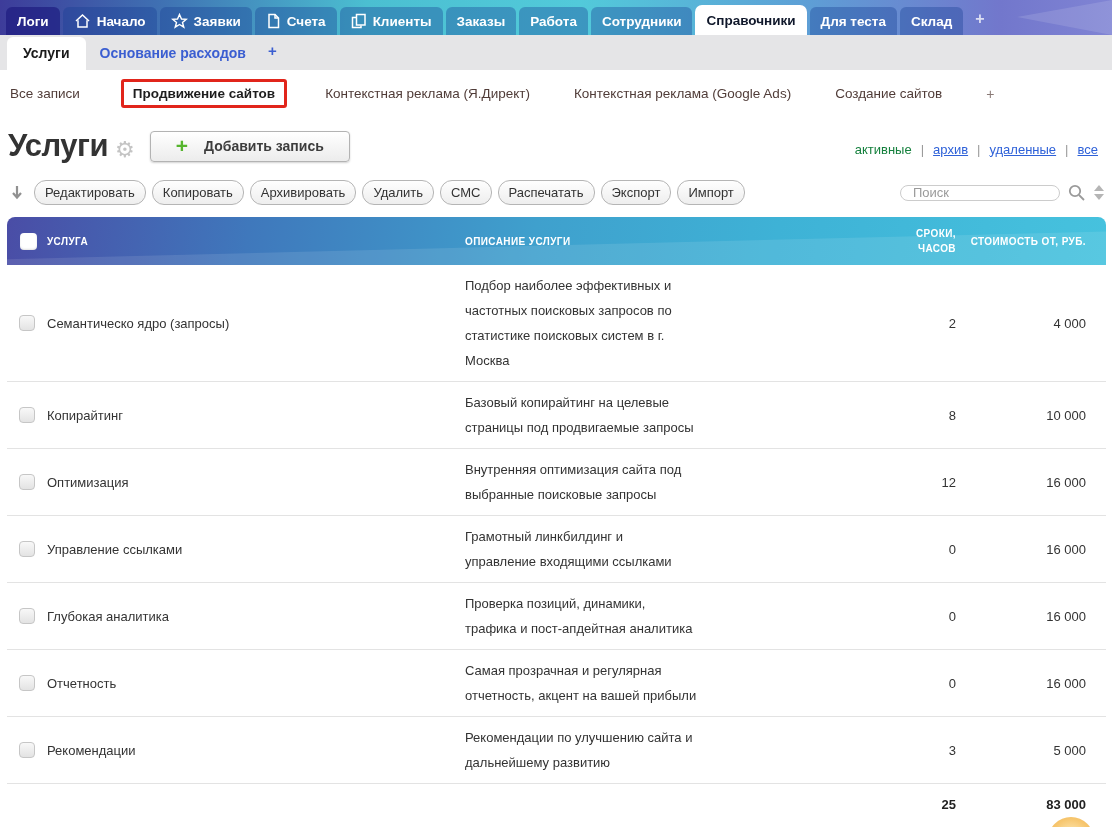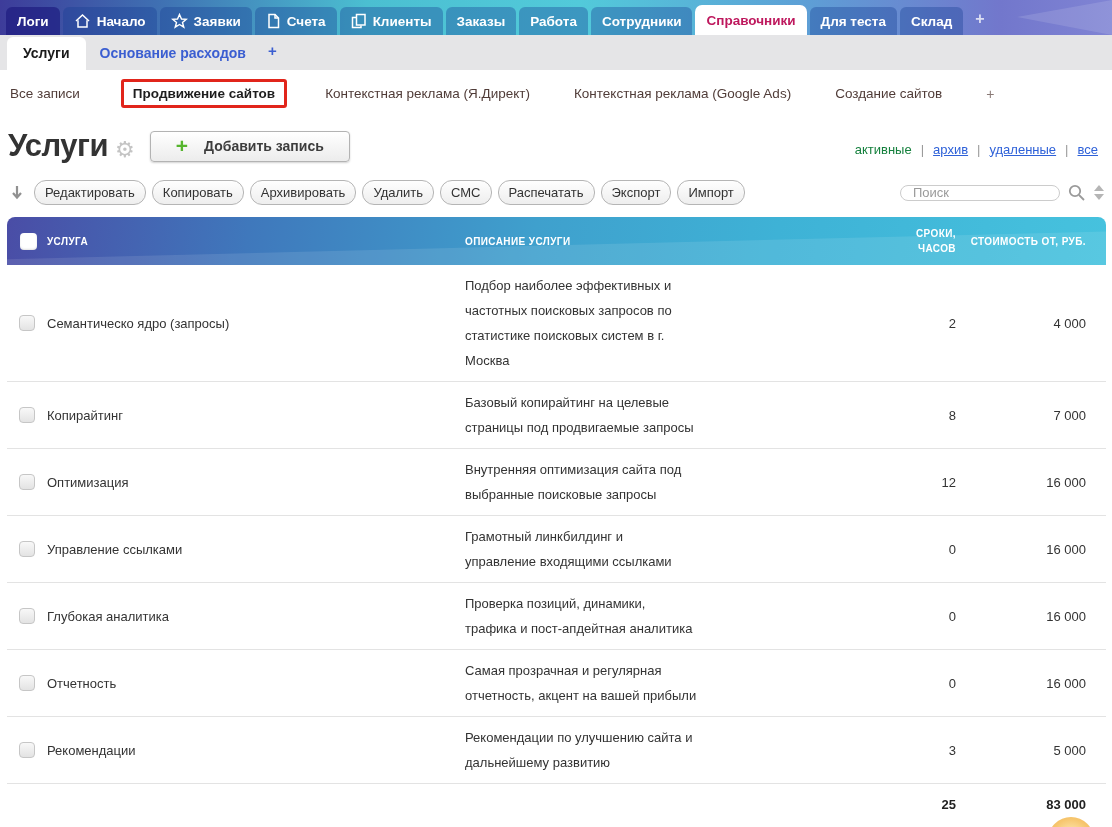--- a/index.html
+++ b/index.html
@@ -20,21 +20,21 @@
     border-top:17px solid transparent; border-bottom:18px solid transparent;
     border-right:95px solid rgba(255,255,255,0.12);
   }
   .nav-tab {
     height:28px; display:flex; align-items:center; gap:6px;
     padding:0 11px; margin-right:3px; border-radius:6px 6px 0 0;
     background:rgba(23,62,148,0.36); color:#fff;
     font-size:13.5px; font-weight:bold; cursor:pointer; position:relative; z-index:1;
   }
   .nav-tab.dark { background:rgba(26,22,125,0.62); }
-  .nav-tab.active { background:#fff; color:#be185d; height:30px; border-radius:7px 7px 0 0; }
+  .nav-tab.active { background:#fff; color:#0f172a; height:30px; border-radius:7px 7px 0 0; }
   .nav-tab svg { display:block; }
   .nav-plus { color:rgba(255,255,255,0.75); font-weight:bold; font-size:16px; margin:0 0 7px 9px; cursor:pointer; position:relative; z-index:1; }
 
   
   .doc-row { height:35px; background:#e5e5e7; display:flex; align-items:flex-end; padding-left:7px; }
   .doc-tab { font-size:14px; font-weight:bold; cursor:pointer; }
   .doc-tab.active { background:#fff; color:#1a1a1a; padding:8px 16px 9px; border-radius:6px 6px 0 0; }
   .doc-tab.link { color:#3b5ed1; padding:8px 14px 9px;text-align:center; }
   .doc-plus { color:#3b5ed1; font-size:15px; font-weight:bold; padding:8px 8px 11px; cursor:pointer; }
 
@@ -281,21 +281,21 @@
   </div>
 
   <div class="trow grid-cols">
     <div class="cell-check">
         <div class="row-checkbox"></div>
       </div>
     <div class="cell-name">Копирайтинг</div>
     <div class="cell-desc">Базовый копирайтинг на целевые
 страницы под продвигаемые запросы</div>
     <div class="cell-hours">8</div>
-    <div class="cell-price">7 000</div>
+    <div class="cell-price">10 000</div>
   </div>
 
   <div class="trow grid-cols">
     <div class="cell-check">
         <div class="row-checkbox"></div>
       </div>
     <div class="cell-name">Оптимизация</div>
     <div class="cell-desc">Внутренняя оптимизация сайта под
 выбранные поисковые запросы</div>
     <div class="cell-hours">12</div>

